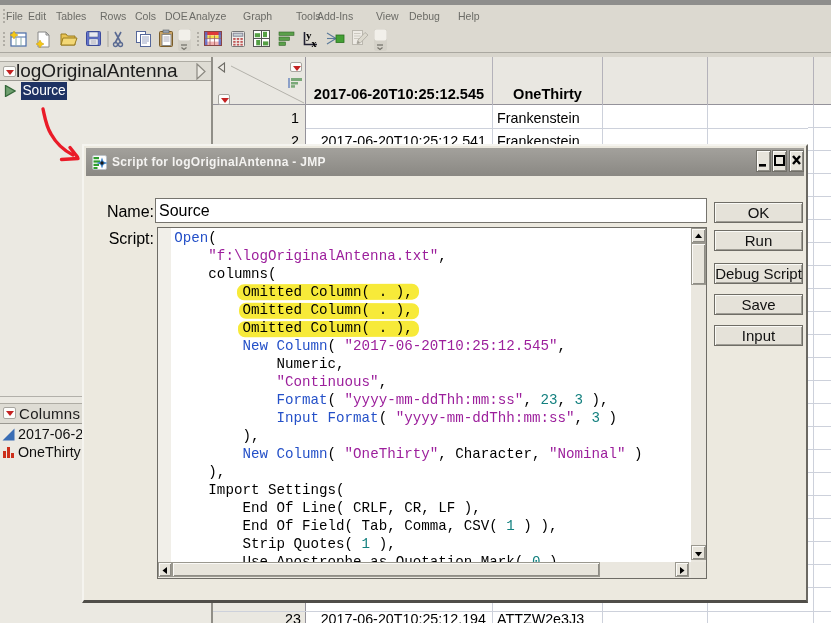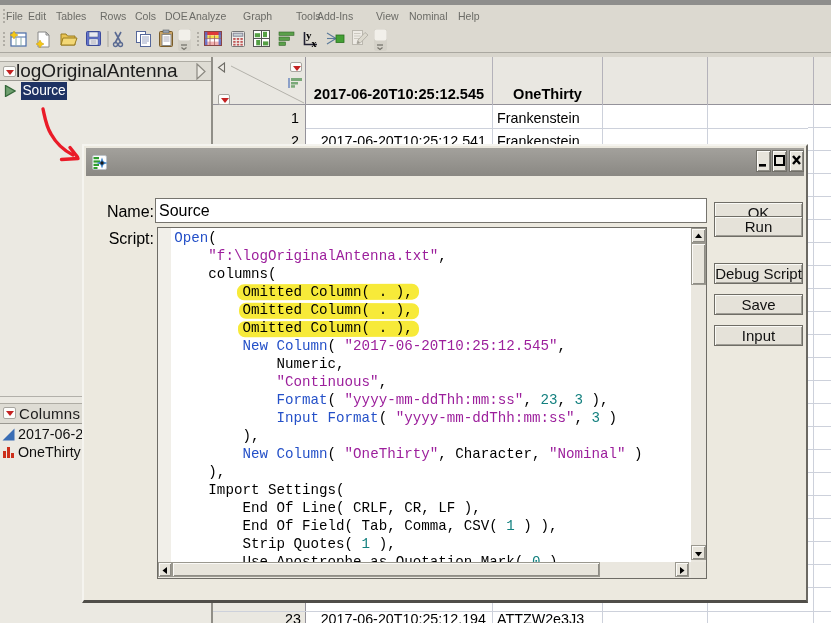--- a/index.html
+++ b/index.html
@@ -60,21 +60,21 @@
     <span style="left:28px">Edit</span>
     <span style="left:56px">Tables</span>
     <span style="left:100px">Rows</span>
     <span style="left:135px">Cols</span>
     <span style="left:165px">DOE</span>
     <span style="left:189px">Analyze</span>
     <span style="left:243px">Graph</span>
     <span style="left:296px">Tools</span>
     <span style="left:317px">Add-Ins</span>
     <span style="left:376px">View</span>
-    <span style="left:409px">Nominal</span>
+    <span style="left:409px">Debug</span>
     <span style="left:458px">Help</span>
 </div>
 <div id="toolbar" class="abs"><svg width="831" height="26">
   <g fill="#b0ada5">
         <rect x="3" y="5" width="2" height="2"></rect>
         <rect x="3" y="9" width="2" height="2"></rect>
         <rect x="3" y="13" width="2" height="2"></rect>
         <rect x="3" y="17" width="2" height="2"></rect>
       </g>
   <g transform="translate(10,4)">
@@ -308,20 +308,21 @@
   <div id="titlebar">
     <svg style="position:absolute; left:6px; top:7px;" width="16" height="15">
       <rect x="0.5" y="0.5" width="14" height="14" rx="1.5" fill="#fdfdfd" stroke="#b8c0c8" stroke-width="0.8"></rect>
       <rect x="1.5" y="2" width="5.5" height="2.2" fill="#2f9e2f"></rect>
         <rect x="1.5" y="5.4" width="6.5" height="2.2" fill="#2f9e2f"></rect>
         <rect x="1.5" y="8.8" width="5.5" height="2.2" fill="#2f9e2f"></rect>
         <rect x="1.5" y="12" width="4" height="2" fill="#2f9e2f"></rect>
       <path d="M10,2.5 L11.5,6.5 L15.5,8 L11.5,9.5 L10,13.5 L8.5,9.5 L4.5,8 L8.5,6.5 Z" fill="#3a82c8"></path>
       <circle cx="10" cy="8" r="1.7" fill="#1a1a1a"></circle>
     </svg>
+    <div id="titletext">Script for logOriginalAntenna - JMP</div>
     <div class="capbtn" style="left:670px;"><svg width="13" height="20">
           <rect x="2" y="13" width="7" height="2.6" fill="#000"></rect>
         </svg></div>
     <div class="capbtn" style="left:685.5px;"><svg width="13" height="20">
           <rect x="2" y="5" width="9" height="9" fill="none" stroke="#000" stroke-width="2"></rect>
         </svg></div>
     <div class="capbtn" style="left:702.5px;"><svg width="13" height="20">
           <path d="M3,5 L10,13 M10,5 L3,13" stroke="#000" stroke-width="2.4"></path>
         </svg></div>
   </div>
@@ -368,21 +369,21 @@
     <div class="sb" style="left:0px; top:334px; width:14px; height:15px;"><svg width="12" height="13">
           <path d="M3.5,6.5 L8,3 L8,10 Z" fill="#000"></path>
         </svg></div>
     <div class="sb" style="left:14px; top:334px; width:428px; height:15px;"></div>
     <div class="sb" style="left:517px; top:334px; width:14px; height:15px;"><svg width="12" height="13">
           <path d="M8.5,6.5 L4,3 L4,10 Z" fill="#000"></path>
         </svg></div>
     <div style="position:absolute; left:533px; top:334px; width:15px; height:16px; background:#e7e4db;"></div>
   </div>
   <div class="btn" style="top:56px;">OK</div>
-  <div class="btn" style="top:70px;">Run</div>
+  <div class="btn" style="top:84px;">Run</div>
   <div class="btn" style="top:117px;">Debug Script</div>
   <div class="btn" style="top:148px;">Save</div>
   <div class="btn" style="top:179px;">Input</div>
 </div>
 
 <svg id="arrow" class="abs" style="left:0;top:0;z-index:50" width="120" height="200">
 <path d="M43,109 C45,118 46,126 51,134 C56,143 63,150 73,155" fill="none" stroke="#ea1b28" stroke-width="3.4" stroke-linecap="round"></path>
 <path d="M70,147.5 L77.5,157" fill="none" stroke="#ea1b28" stroke-width="3.4" stroke-linecap="round"></path>
 <path d="M61.5,159.5 L78,158.5" fill="none" stroke="#ea1b28" stroke-width="3.4" stroke-linecap="round"></path>
 </svg>

